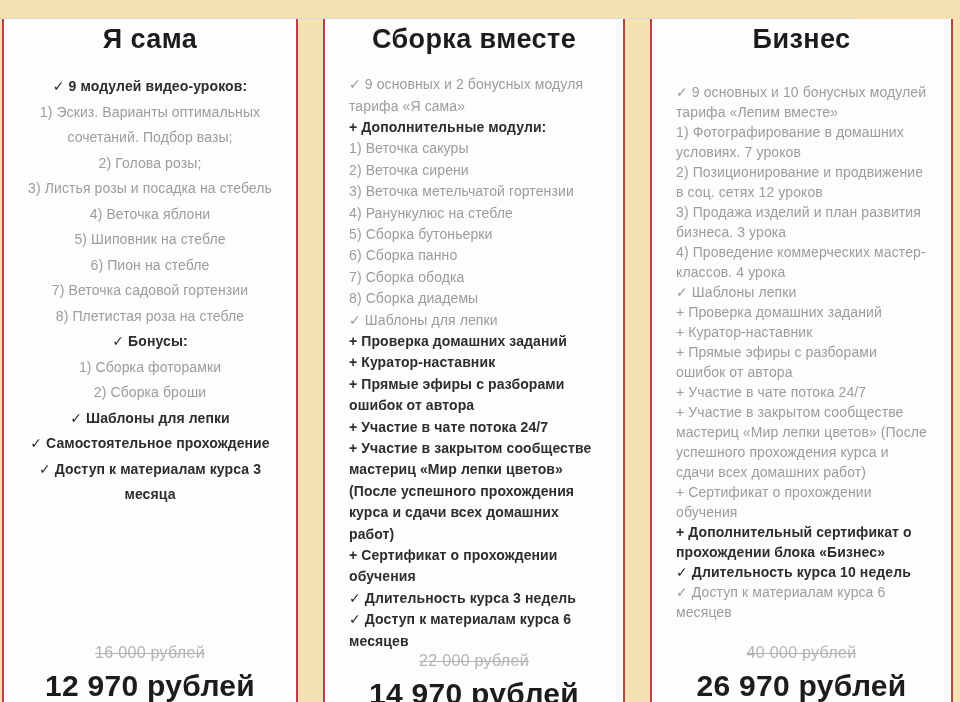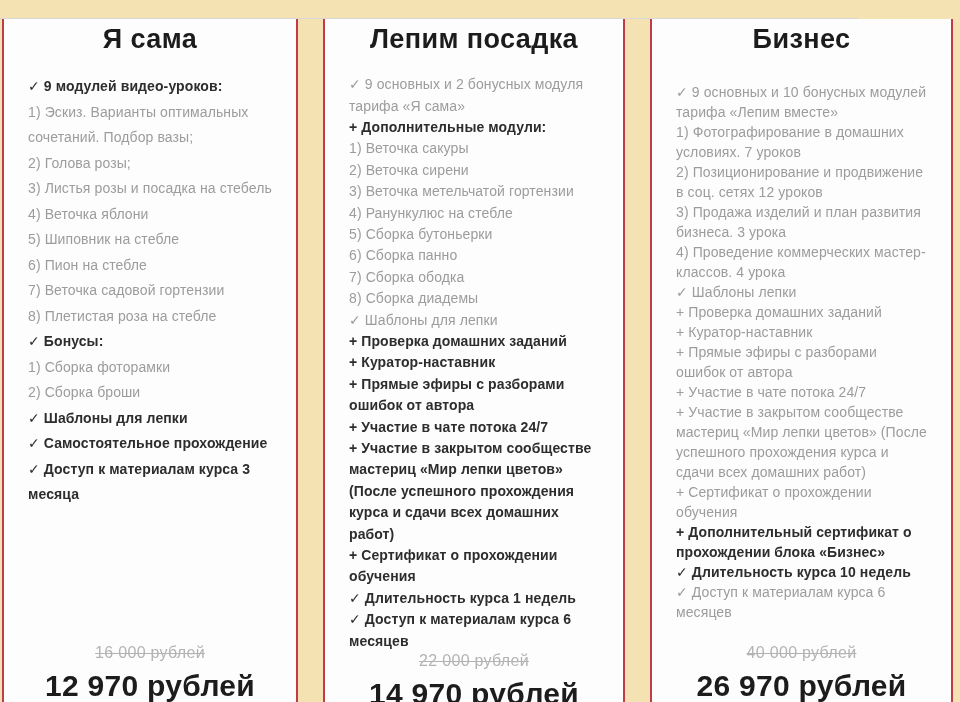--- a/index.html
+++ b/index.html
@@ -51,21 +51,21 @@
     letter-spacing:.4px;
     line-height:1.3;
   }
   .features{
     list-style:none;
     margin-top:17px;
     font-size:14px;
     color:var(--muted);
     letter-spacing:.1px;
   }
-  .card-1 .features{line-height:25.5px;}
+  .card-1 .features{line-height:25.5px;text-align:center;}
   .card-2 .features{line-height:21.4px;}
   .card-3 .features{line-height:20px;}
   .feature.bold{
     color:var(--strong);
     font-weight:700;
   }
   .prices{
     margin-top:auto;
     text-align:center;
     padding-bottom:4px;
@@ -108,40 +108,40 @@
           <li class="feature bold">✓ Самостоятельное прохождение</li>
           <li class="feature bold">✓ Доступ к материалам курса 3 месяца</li>
         </ul>
     <div class="prices">
       <div class="old-price">16 000 рублей</div>
       <div class="new-price">12 970 рублей</div>
     </div>
   </section>
 
   <section class="card card-2">
-    <h2 class="title">Лепим посадка</h2>
+    <h2 class="title">Сборка вместе</h2>
     <ul class="features">
           <li class="feature">✓ 9 основных и 2 бонусных модуля тарифа «Я сама»</li>
           <li class="feature bold">+ Дополнительные модули:</li>
           <li class="feature">1) Веточка сакуры</li>
           <li class="feature">2) Веточка сирени</li>
           <li class="feature">3) Веточка метельчатой гортензии</li>
           <li class="feature">4) Ранункулюс на стебле</li>
           <li class="feature">5) Сборка бутоньерки</li>
           <li class="feature">6) Сборка панно</li>
           <li class="feature">7) Сборка ободка</li>
           <li class="feature">8) Сборка диадемы</li>
           <li class="feature">✓ Шаблоны для лепки</li>
           <li class="feature bold">+ Проверка домашних заданий</li>
           <li class="feature bold">+ Куратор-наставник</li>
           <li class="feature bold">+ Прямые эфиры с разборами ошибок от автора</li>
           <li class="feature bold">+ Участие в чате потока 24/7</li>
           <li class="feature bold">+ Участие в закрытом сообществе мастериц «Мир лепки цветов» (После успешного прохождения курса и сдачи всех домашних работ)</li>
           <li class="feature bold">+ Сертификат о прохождении обучения</li>
-          <li class="feature bold">✓ Длительность курса 1 недель</li>
+          <li class="feature bold">✓ Длительность курса 3 недель</li>
           <li class="feature bold">✓ Доступ к материалам курса 6 месяцев</li>
         </ul>
     <div class="prices">
       <div class="old-price">22 000 рублей</div>
       <div class="new-price">14 970 рублей</div>
     </div>
   </section>
 
   <section class="card card-3">
     <h2 class="title">Бизнес</h2>

